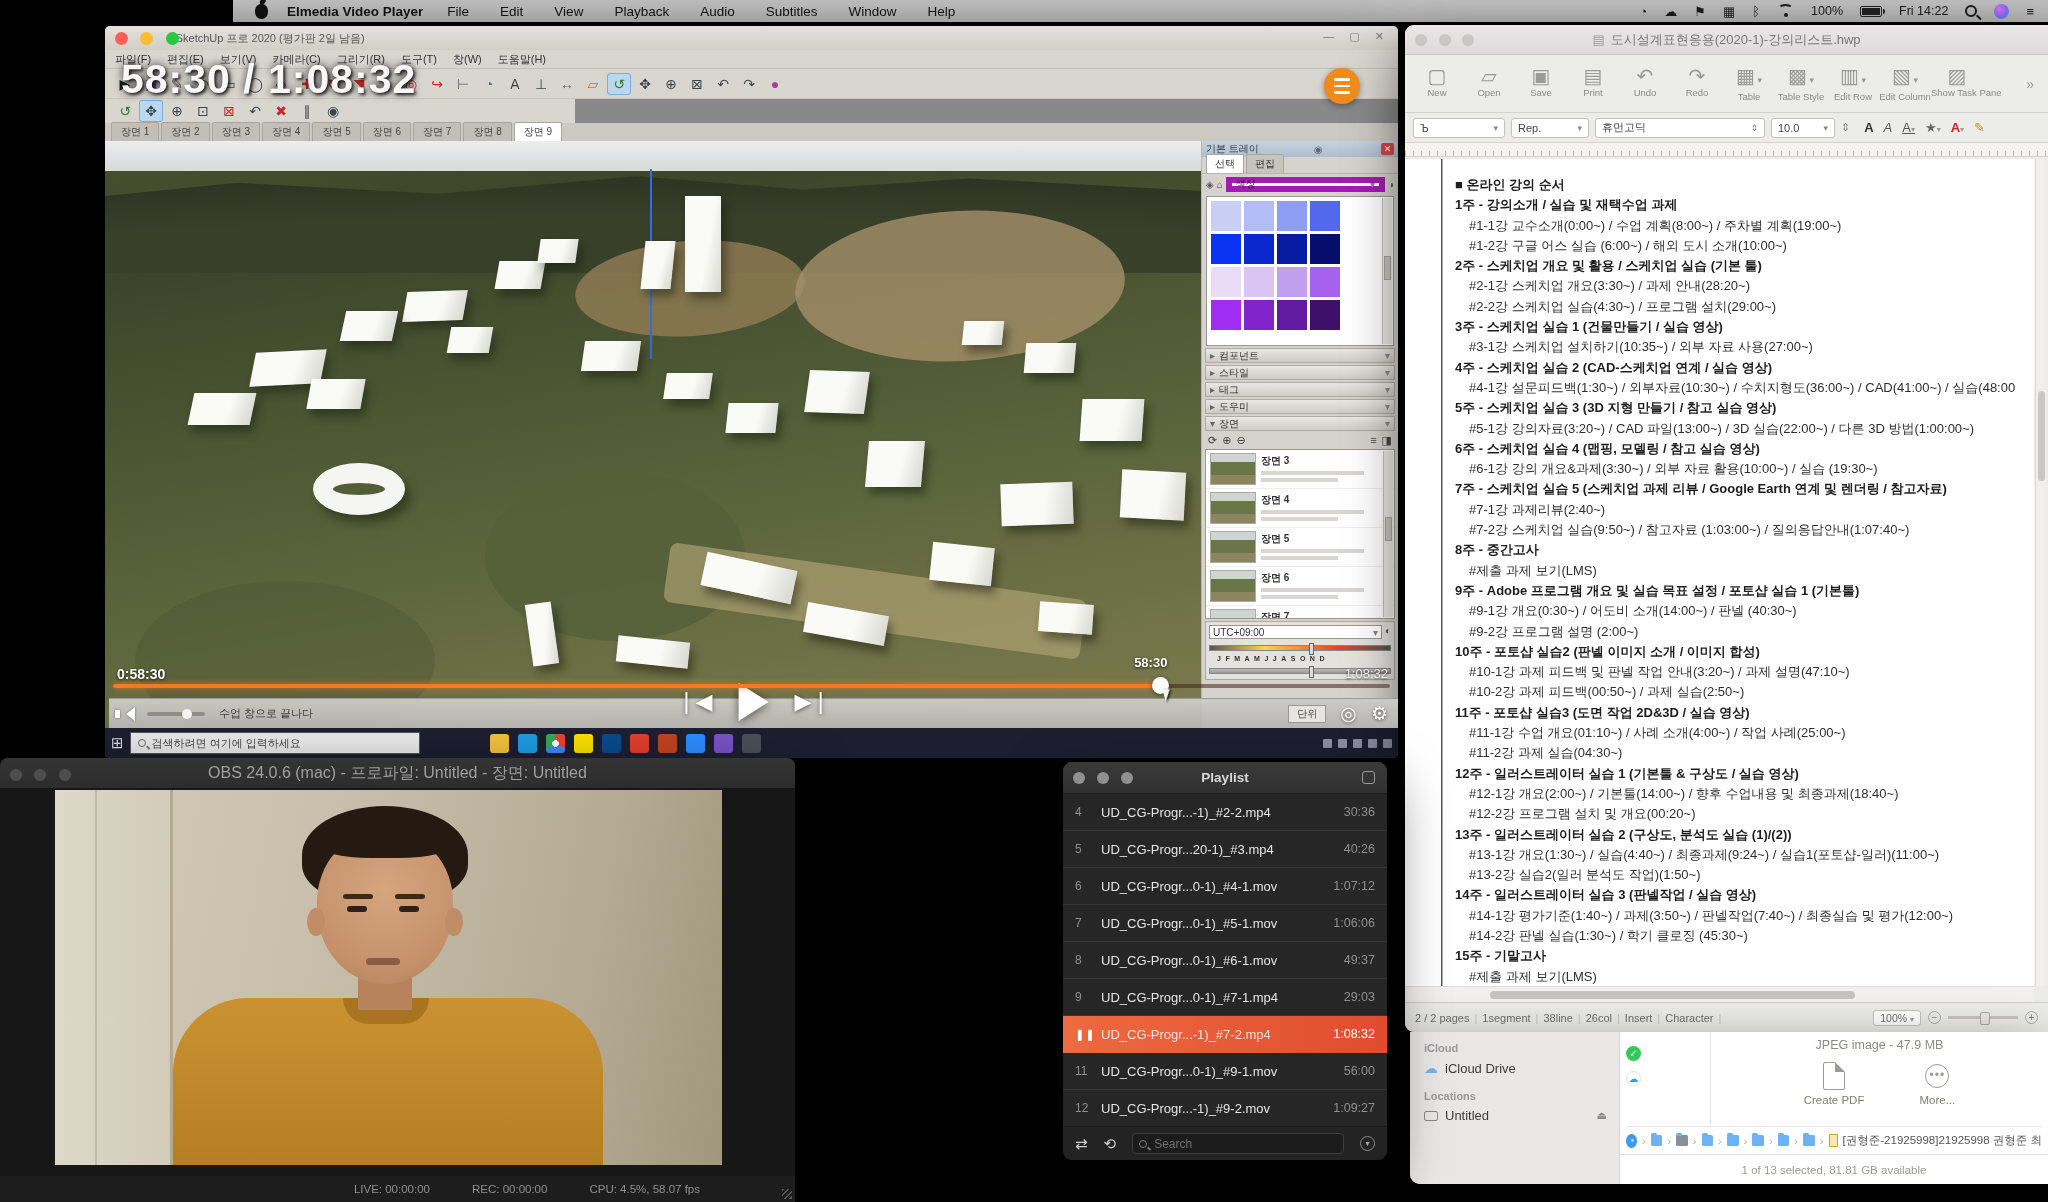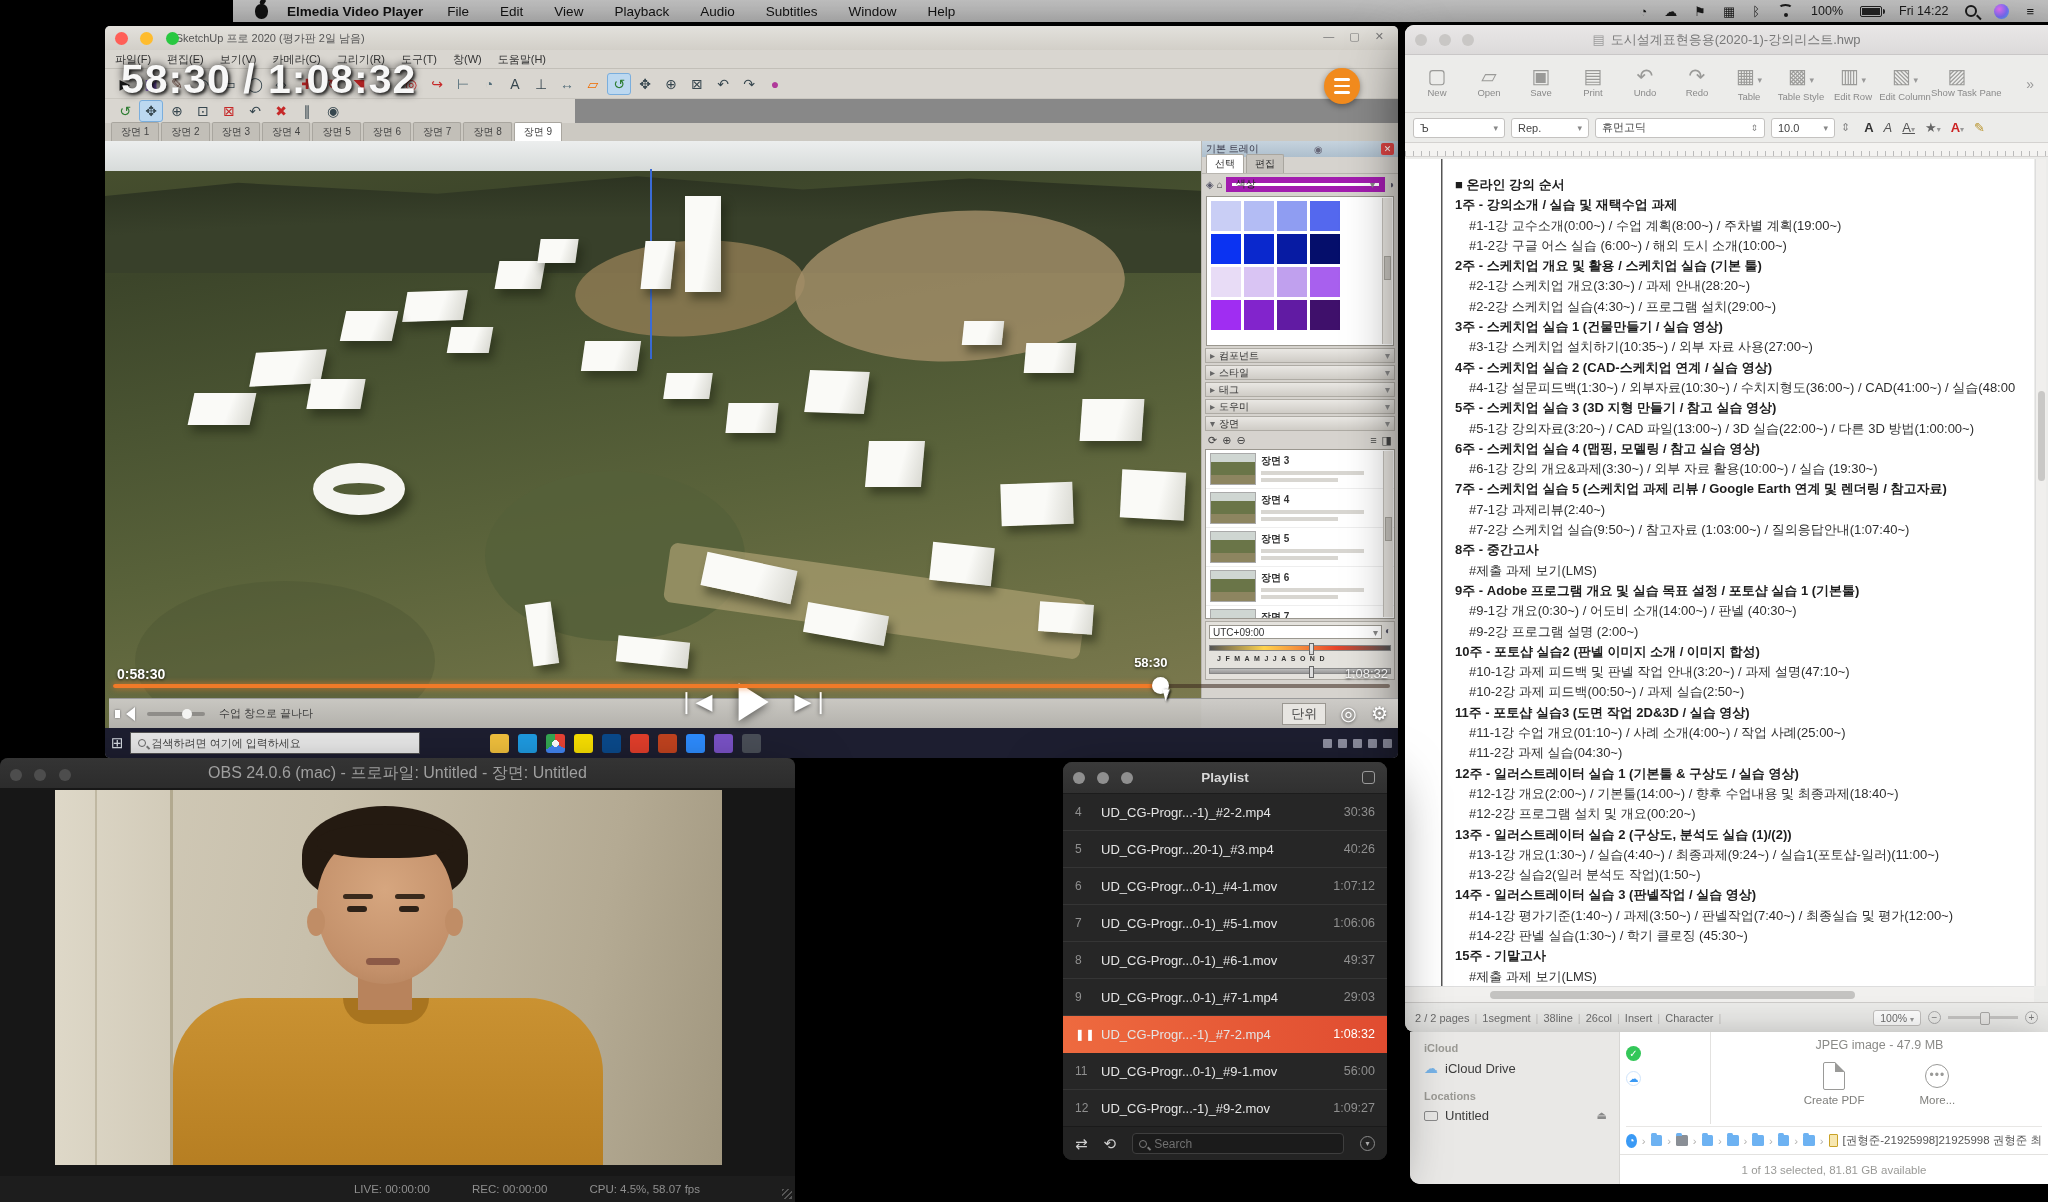--- a/index.html
+++ b/index.html
@@ -114,21 +114,21 @@
     display:flex;align-items:center;padding:8px 10px;border-top:1px solid #999;}
   .spk{width:0;height:0;border:7px solid transparent;border-right:9px solid #fff;position:relative;display:inline-block;filter:drop-shadow(0 0 1px #666);}
   .spk::before{content:"";position:absolute;left:-11px;top:-4px;width:5px;height:8px;background:#fff;}
   #volslider{width:58px;height:4px;background:#8f8d89;border-radius:2px;margin-left:12px;position:relative;}
   #volslider::before{content:"";position:absolute;left:60%;top:-3px;width:10px;height:10px;border-radius:50%;background:#f4f4f2;}
   #ctrltip{font-size:11px;color:#3c3c3c;margin-left:14px;white-space:nowrap;}
   #transport{position:absolute;left:50%;transform:translateX(-50%);top:-16px;display:flex;align-items:center;gap:26px;z-index:33;}
   .skipbtn{color:#fff;font-size:22px;text-shadow:0 1px 4px rgba(0,0,0,.6);}
   #playbtn{width:0;height:0;border-left:30px solid #fff;border-top:19px solid transparent;border-bottom:19px solid transparent;filter:drop-shadow(0 2px 5px rgba(0,0,0,.55));}
   #ctrlright{margin-left:auto;display:flex;align-items:center;gap:14px;}
-  #measure{background:#e7e5e1;border:1px solid #9a9791;font-size:13px;color:#444;padding:1px 8px;}
+  #measure{background:#e7e5e1;border:1px solid #9a9791;font-size:10px;color:#444;padding:1px 8px;}
   .gear{color:#fff;font-size:19px;text-shadow:0 1px 3px rgba(0,0,0,.6);}
 
   
   #hwp{left:1405px;top:25px;width:643px;height:1007px;background:#ececea;border-radius:9px 0 0 9px;overflow:hidden;}
   #hwp-title{height:30px;background:linear-gradient(#e9e7e7,#dcdada);display:flex;align-items:center;justify-content:center;
     font-size:13px;color:#787878;position:relative;border-bottom:1px solid #c9c7c7;}
   #hwp-title .lights{position:absolute;left:10px;top:9px;}
   #hwp-title .lights .tl{background:#c9c7c5;width:12px;height:12px;}
   #hwp-tools{height:58px;display:flex;align-items:center;padding:0 6px;gap:2px;border-bottom:1px solid #d4d2d0;}
   .htool{width:52px;text-align:center;color:#8a8a8a;}

